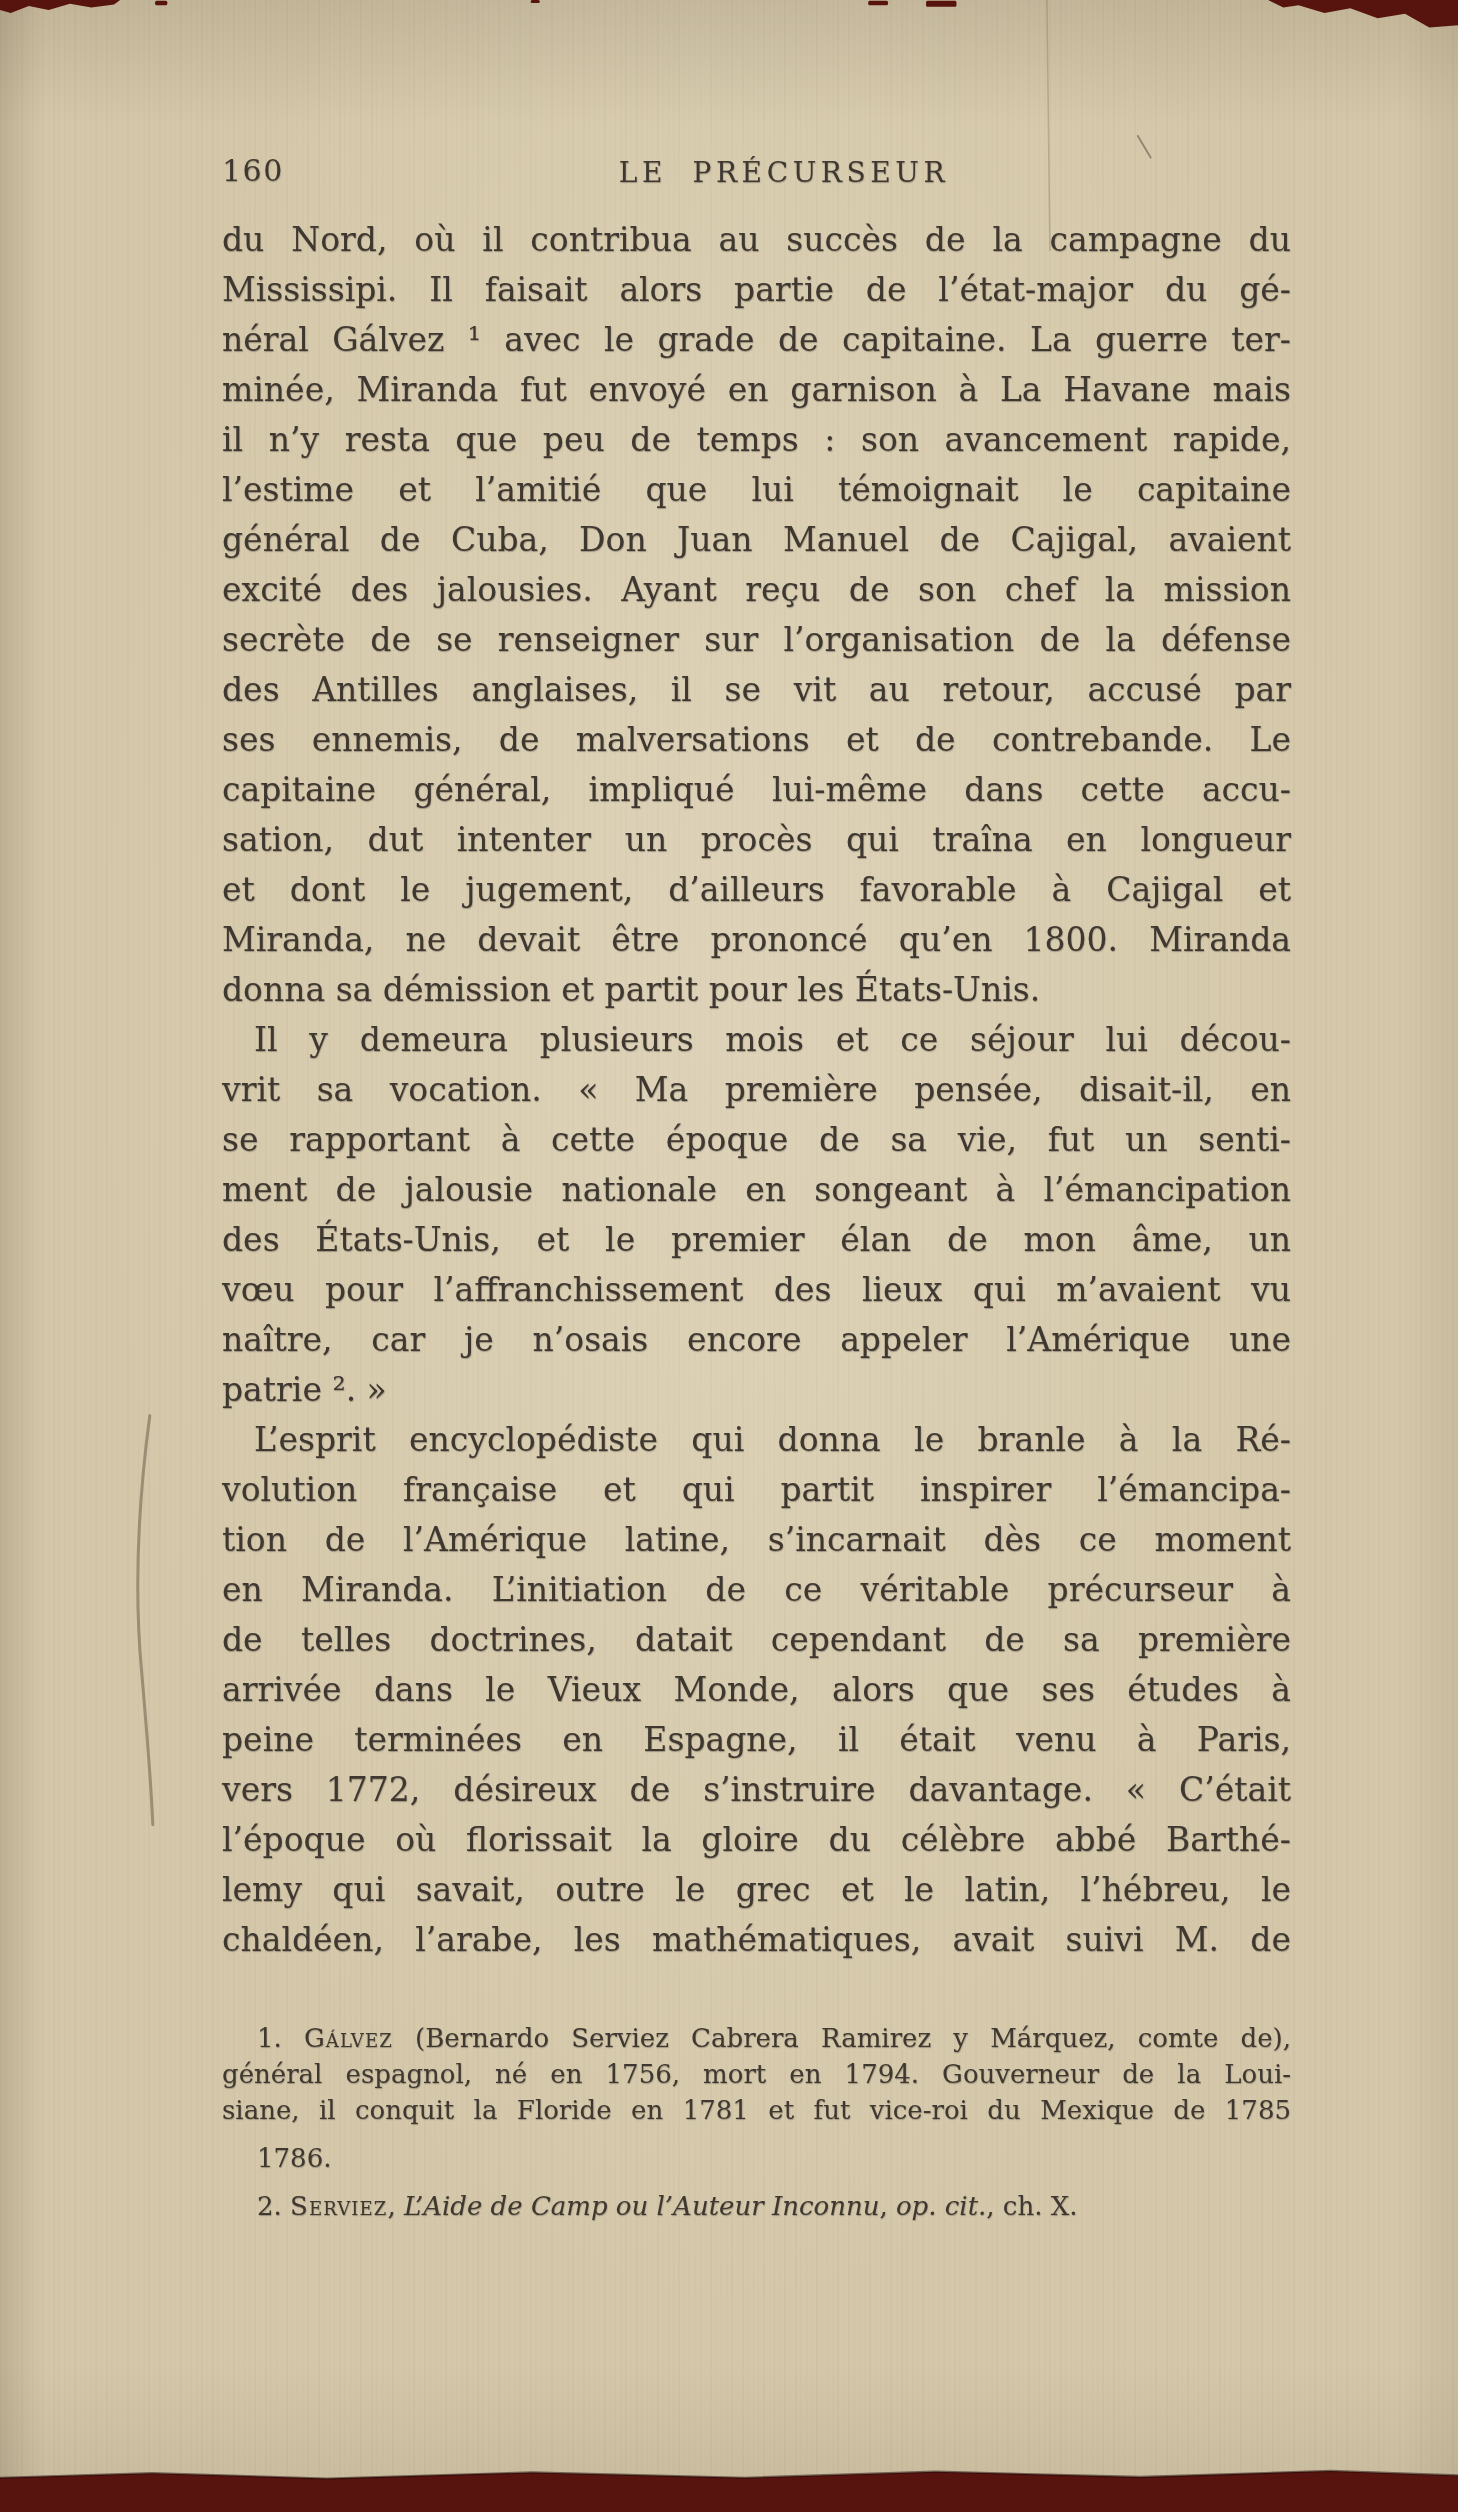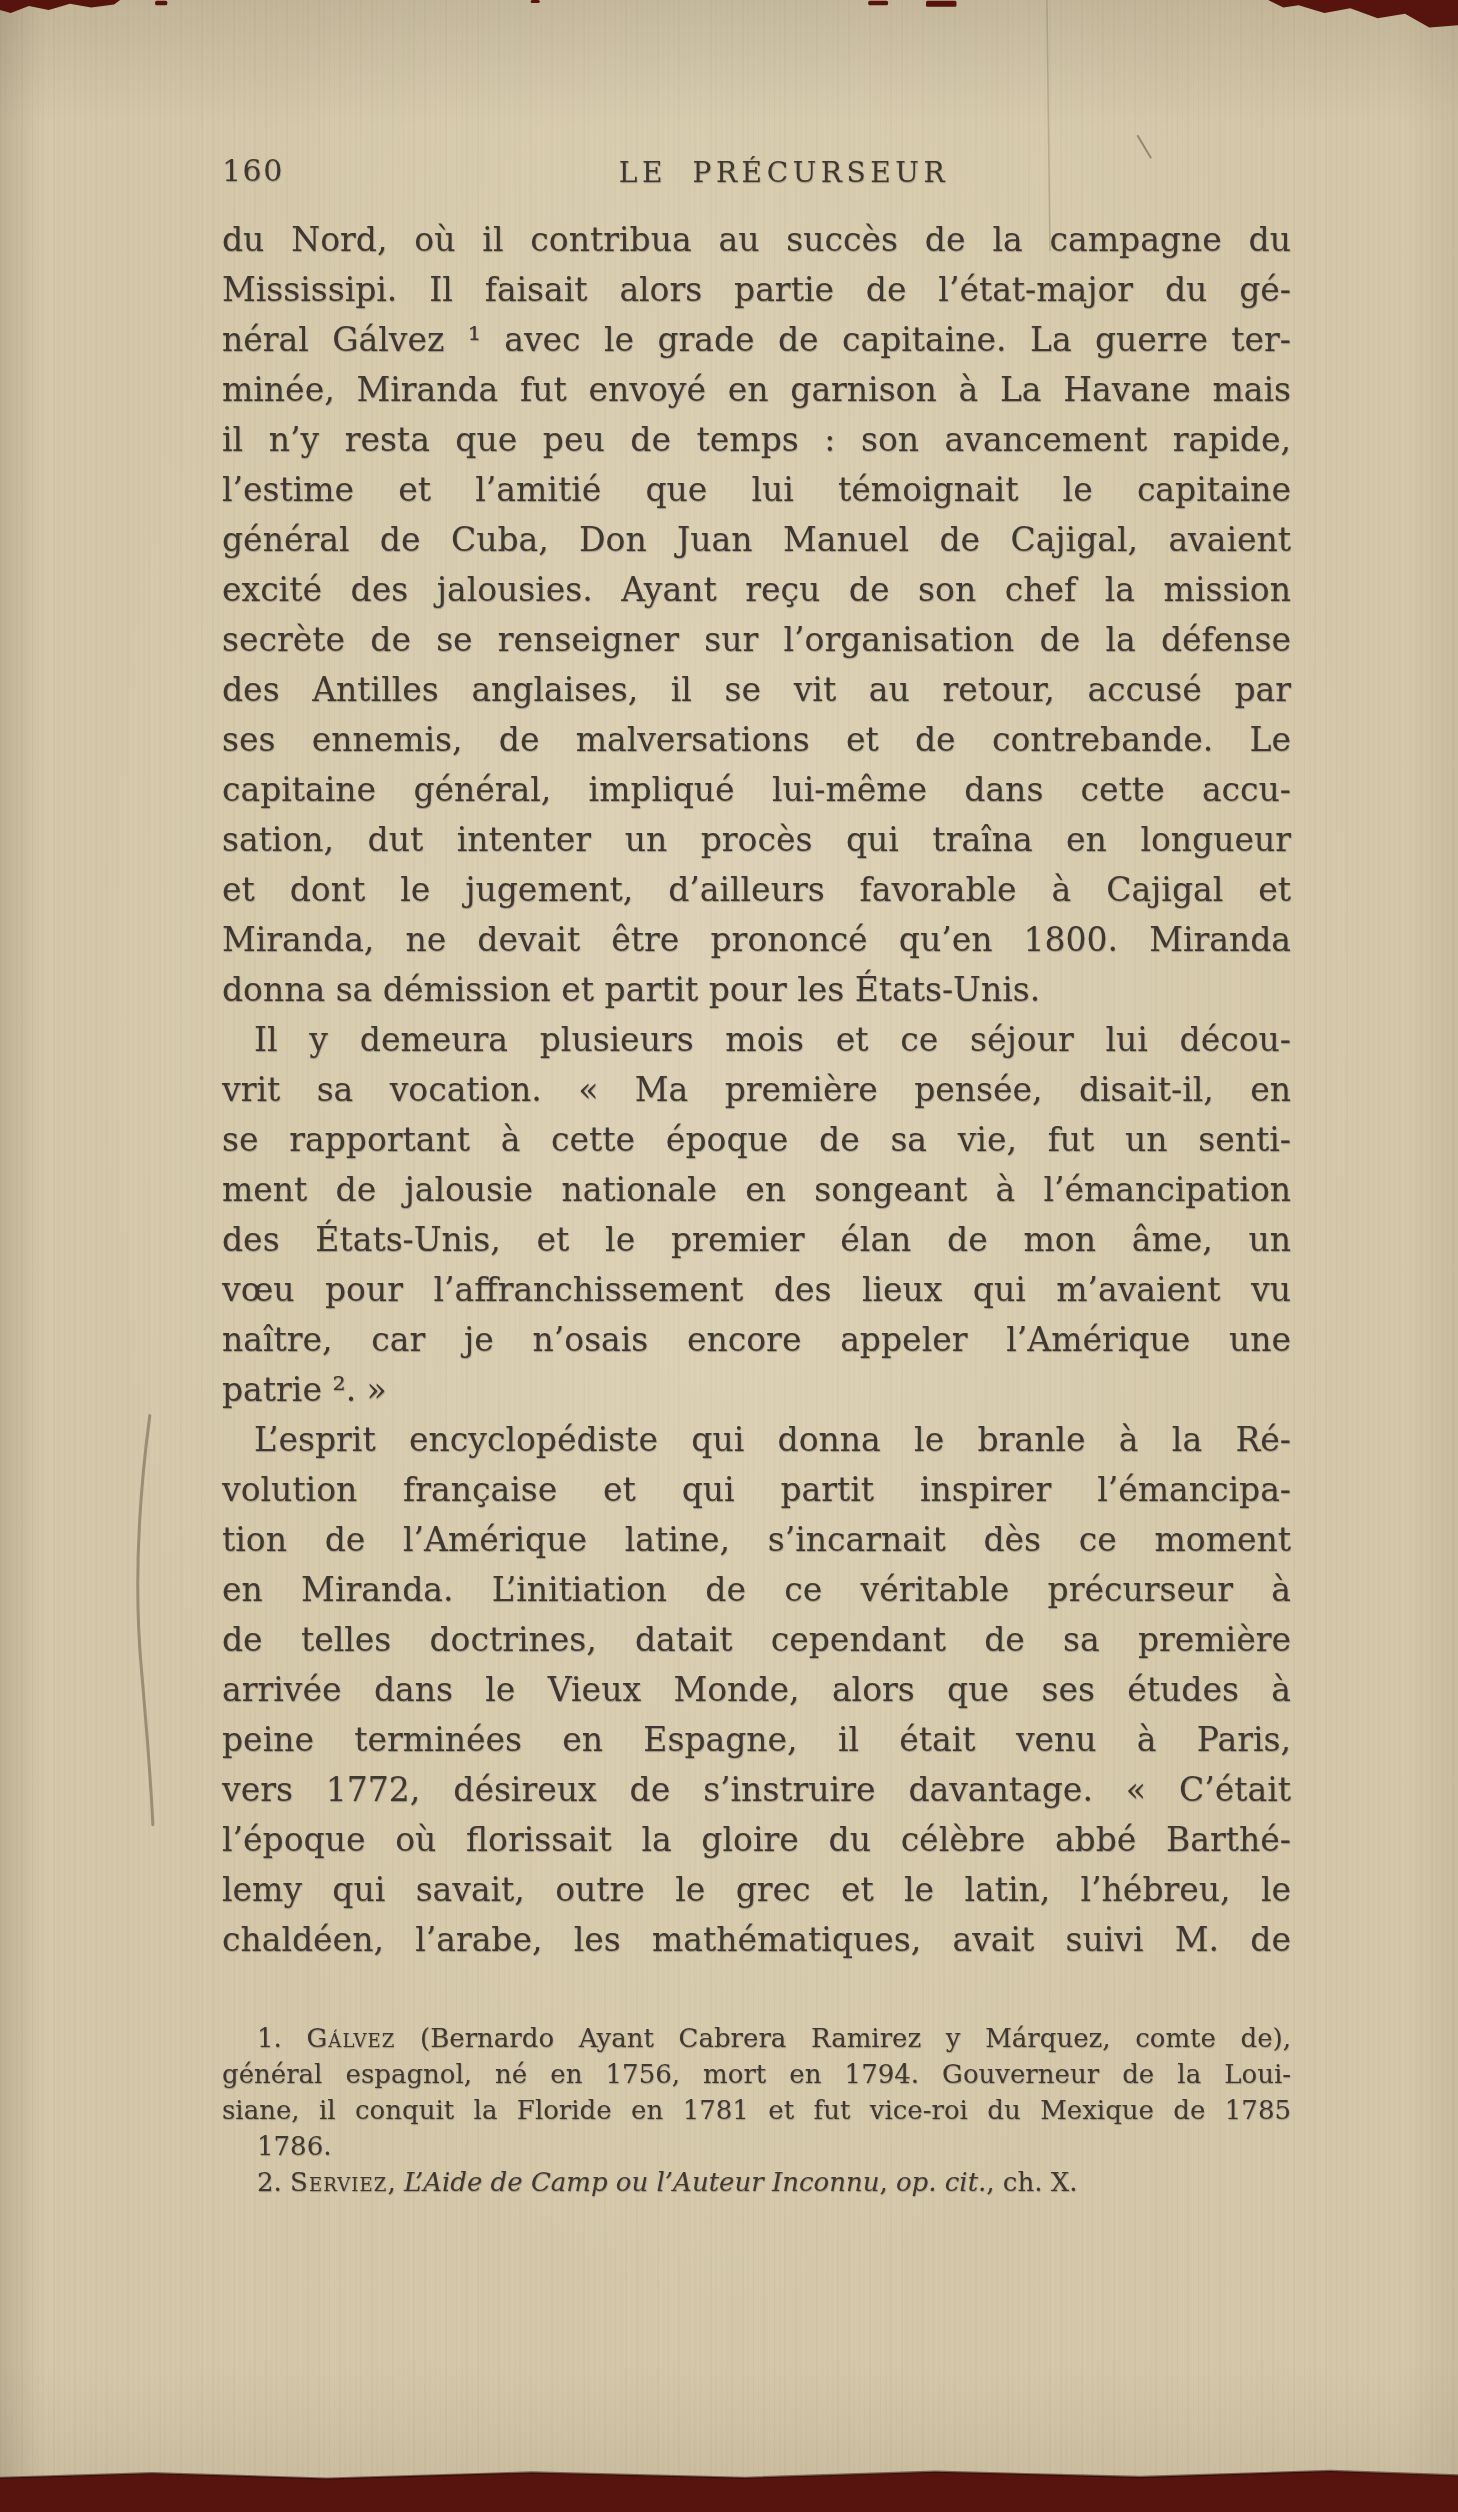--- a/index.html
+++ b/index.html
@@ -44,21 +44,21 @@
   
   .footnotes{
     position:absolute;left:222px;top:2020px;width:1069px;
     font-size:26px;
   }
   .fl{
     height:36px;line-height:36px;
     text-align:justify;text-align-last:justify;
     white-space:nowrap;
   }
-  .fl.end{ text-align-last:left; }
+  .fl.end{ text-align-last:left;margin-top:12px; }
   .fl.indent{ padding-left:35px; }
   .sc{ font-variant:small-caps;letter-spacing:1.1px; }
   .it{ font-style:italic; }
 
   .overlay{ position:absolute;inset:0;pointer-events:none; }
 </style>
 </head>
 <body>
 
 <div class="page" style="--paper: #d5c8aa; --ink: #3f3831;">
@@ -100,21 +100,21 @@
       <div class="bl">de telles doctrines, datait cependant de sa première</div>
       <div class="bl">arrivée dans le Vieux Monde, alors que ses études à</div>
       <div class="bl">peine terminées en Espagne, il était venu à Paris,</div>
       <div class="bl">vers 1772, désireux de s’instruire davantage. « C’était</div>
       <div class="bl">l’époque où florissait la gloire du célèbre abbé Barthé-</div>
       <div class="bl">lemy qui savait, outre le grec et le latin, l’hébreu, le</div>
       <div class="bl">chaldéen, l’arabe, les mathématiques, avait suivi M. de</div>
     </main>
 
   <section class="footnotes ink" id="footnotes">
-      <div class="fl indent"><span>1. </span><span class="sc">Gálvez</span><span> (Bernardo Ayant Cabrera Ramirez y Márquez, comte de),</span></div>
+      <div class="fl indent"><span>1. </span><span class="sc">Gálvez</span><span> (Bernardo Serviez Cabrera Ramirez y Márquez, comte de),</span></div>
       <div class="fl"><span>général espagnol, né en 1756, mort en 1794. Gouverneur de la Loui-</span></div>
       <div class="fl"><span>siane, il conquit la Floride en 1781 et fut vice-roi du Mexique de 1785</span></div>
       <div class="fl indent end"><span>1786.</span></div>
       <div class="fl indent end"><span>2. </span><span class="sc">Serviez</span><span>, </span><span class="it">L’Aide de Camp ou l’Auteur Inconnu</span><span>, </span><span class="it">op. cit.</span><span>, ch. X.</span></div>
     </section>
 
   <svg class="overlay" viewBox="0 0 1919 3305" xmlns="http://www.w3.org/2000/svg">
 
     <polygon points="0,0 158,0 150,6 120,10 92,5 64,13 38,8 14,17 0,13" fill="#57130d"></polygon>
 

